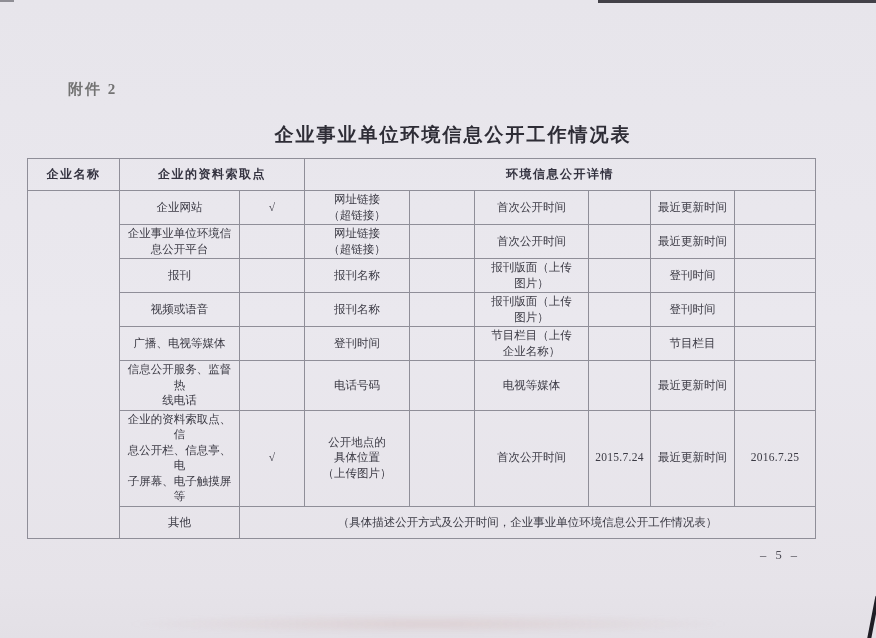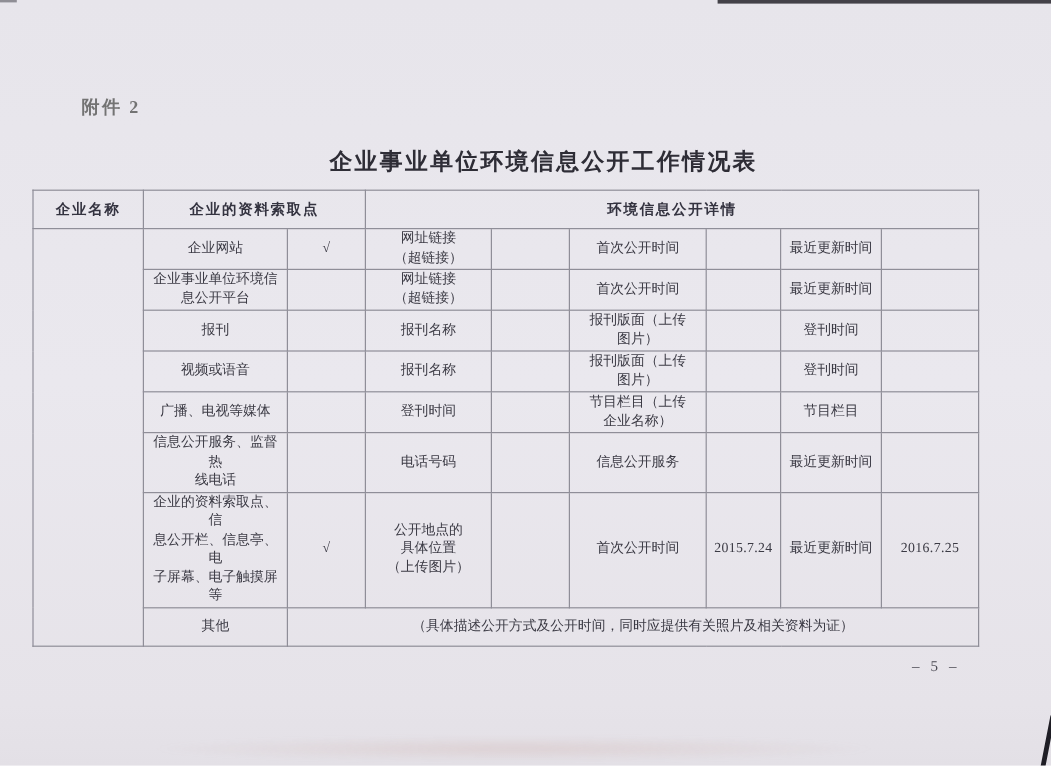--- a/index.html
+++ b/index.html
@@ -127,21 +127,21 @@
         <td>节目栏目</td>
         <td class="value-cell"></td>
       </tr>
 
       <tr class="h33">
         <td>信息公开服务、监督热
 线电话</td>
         <td class="check-cell"></td>
         <td>电话号码</td>
         <td class="value-cell"></td>
-        <td>信息公开服务</td>
+        <td>电视等媒体</td>
         <td class="value-cell"></td>
         <td>最近更新时间</td>
         <td class="value-cell"></td>
       </tr>
 
       <tr class="h60">
         <td>企业的资料索取点、信
 息公开栏、信息亭、电
 子屏幕、电子触摸屏等</td>
         <td class="check-cell">√</td>
@@ -150,19 +150,19 @@
 （上传图片）</td>
         <td class="value-cell"></td>
         <td>首次公开时间</td>
         <td class="value-cell">2015.7.24</td>
         <td>最近更新时间</td>
         <td class="value-cell">2016.7.25</td>
       </tr>
 
       <tr class="h32">
         <td>其他</td>
-        <td colspan="7">（具体描述公开方式及公开时间，同时应提供有关照片及相关资料为证）</td>
+        <td colspan="7">（具体描述公开方式及公开时间，企业事业单位环境信息公开工作情况表）</td>
       </tr>
     </tbody>
   </table>
 
   <div class="pagenum">– 5 –</div>
 </div>
 
 </body></html>

